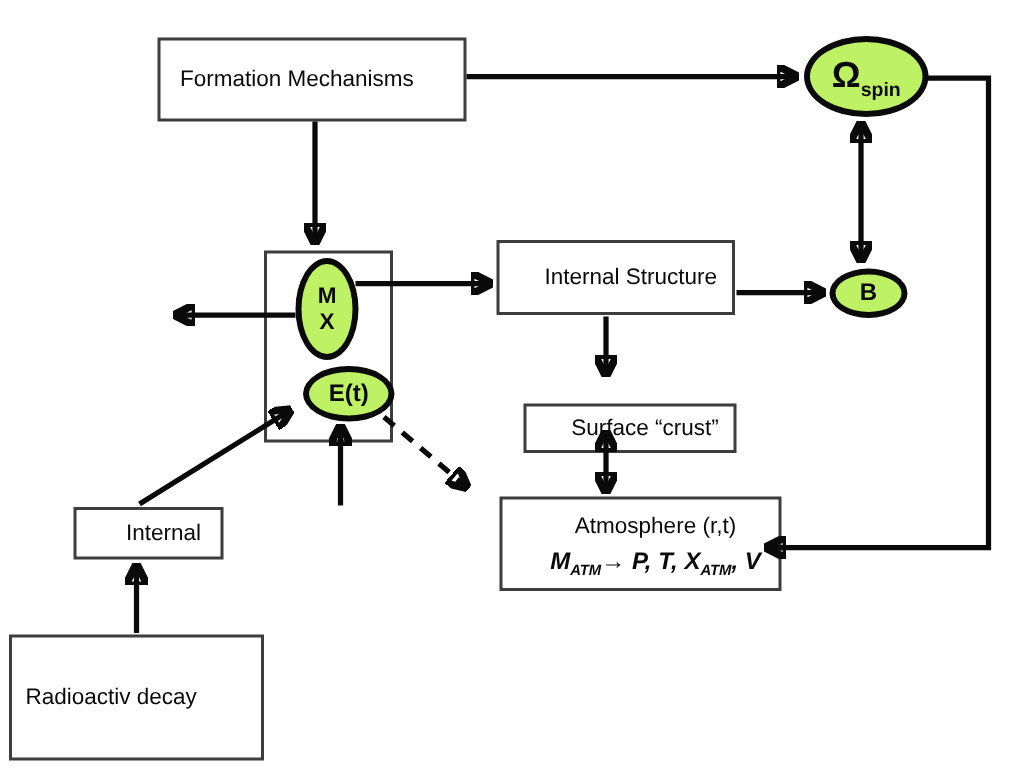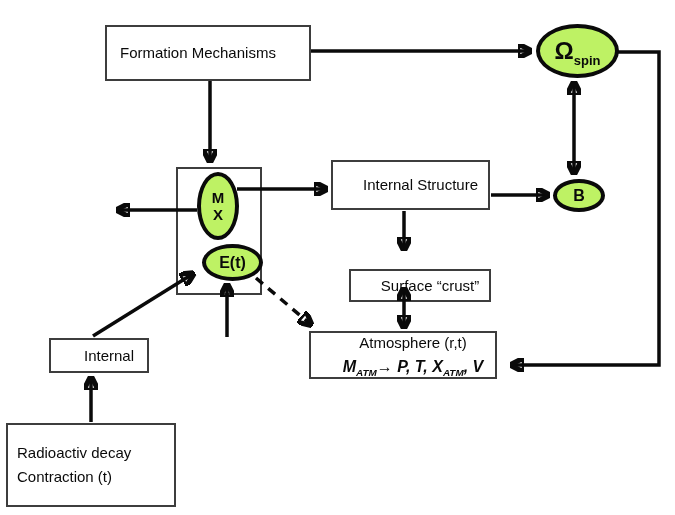--- a/index.html
+++ b/index.html
@@ -48,21 +48,21 @@
     fill: none;
   }
   sub.small { font-size: 62%; line-height: 0; }
   .it { font-style: italic; }
 
   
   #formation   { left: 105px; top: 25px;  width: 206px; height: 56px; padding-left: 13px; font-size: 15px; line-height: 24px; }
   #mx-frame    { left: 176px; top: 167px; width: 86px;  height: 128px; border-width: 2px; }
   #internal-structure { left: 331px; top: 160px; width: 159px; height: 50px; font-size: 15px; line-height: 22px; }
   #surface-crust      { left: 331px; top: 269px; width: 142px; height: 33px; font-size: 15px; margin-left: 18px; }
-  #atmosphere  { left: 309px; top: 331px; width: 188px; height: 48px; font-size: 15px; line-height: 24px; }
+  #atmosphere  { left: 333px; top: 331px; width: 188px; height: 63px; font-size: 15px; line-height: 24px; }
   #atmosphere .formula { font-weight: bold; font-size: 16px; font-style: italic; }
   #internal-box  { left: 49px;  top: 338px; width: 100px;  height: 35px; font-size: 15px; }
   #external-box  { left: 158px; top: 338px; width: 132px; height: 35px; font-size: 15px; }
   #radioactive   { left: 6px;   top: 423px; width: 170px; height: 84px; padding-left: 9px; font-size: 15px; line-height: 24px; }
 
   #el-rt    { left: 55px;  top: 188px; width: 58px; height: 45px; font-size: 16px; }
   #el-mx    { left: 197px; top: 172px; width: 42px; height: 68px; font-size: 15px; line-height: 17px; }
   #el-et    { left: 202px; top: 244px; width: 61px; height: 37px; font-size: 16px; }
   #el-omega { left: 536px; top: 24px;  width: 83px; height: 54px; font-size: 24px; }
   #el-omega sub.small { font-size: 13px; }
@@ -92,21 +92,20 @@
     <div class="ln formula"><span>M</span><sub class="small">ATM</sub><span>→ P, T, X</span><sub class="small">ATM</sub><span>, V</span></div>
   </div>
 
   <div class="box center" id="internal-box">
     <div class="ln">Internal</div>
   </div>
 
 
   <div class="box" id="radioactive">
     <div class="ln">Radioactiv decay</div>
-    <div class="ln">Contraction (t)</div>
   </div>
 
 
   <div class="ellipse" id="el-mx">
     <span>M</span>
     <span>X</span>
   </div>
 
   <div class="ellipse" id="el-et">
     <span>E(t)</span>

